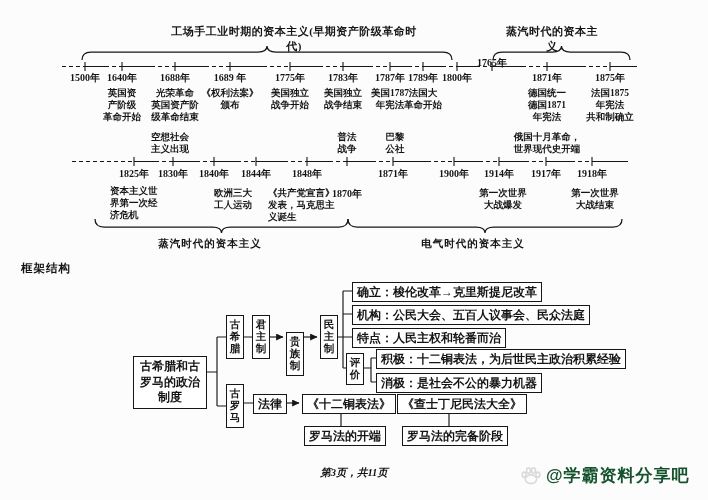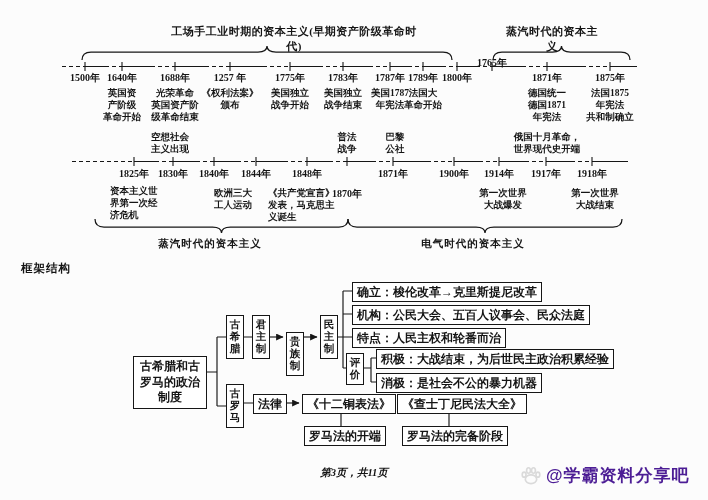--- a/index.html
+++ b/index.html
@@ -17,21 +17,21 @@
   .flbl{position:absolute;z-index:2;font-size:9.5px;font-weight:700;line-height:1.28;white-space:pre-line;}
   .ctr{text-align:center;}
   .bracelbl{position:absolute;z-index:2;font-size:10.5px;font-weight:700;text-align:center;letter-spacing:1px;}
   .box{position:absolute;z-index:3;border:1px solid #161616;background:#fff;
        font-size:12px;font-weight:700;white-space:nowrap;padding:2px 4px;line-height:1.2;}
   .vbox{position:absolute;z-index:3;border:1px solid #161616;background:#fff;width:12px;
         font-size:10.5px;font-weight:700;line-height:1.15;word-break:break-all;
         text-align:center;padding:3px 2px;}
   .section{position:absolute;z-index:2;font-size:11.5px;font-weight:700;letter-spacing:1px;}
   .footer{position:absolute;z-index:2;left:0;width:708px;text-align:center;font-size:10.5px;font-weight:700;}
-  .wm{position:absolute;z-index:2;display:flex;align-items:center;gap:4px;color:#4c1d95;
+  .wm{position:absolute;z-index:2;display:flex;align-items:center;gap:4px;color:#14532d;
       font-size:17px;font-weight:700;letter-spacing:1px;font-family:"Liberation Sans",sans-serif;}
 </style>
 </head>
 <body>
 
 <svg id="art" viewBox="0 0 708 500">
   <defs>
     <marker id="ah" markerWidth="7" markerHeight="7" refX="6" refY="3" orient="auto">
       <path d="M0,0L6.5,3L0,6Z" fill="#161616"></path>
     </marker>
@@ -66,21 +66,21 @@
 产阶级
 革命开始</div>
 </div>
 <div class="col" style="left:145px;top:71px;width:60px;">
   <div class="yr">1688年</div>
   <div class="lbl">光荣革命
 英国资产阶
 级革命结束</div>
 </div>
 <div class="col" style="left:197px;top:71px;width:66px;">
-  <div class="yr">1257 年</div>
+  <div class="yr">1689 年</div>
   <div class="lbl">《权利法案》
 颁布</div>
 </div>
 <div class="col" style="left:260px;top:71px;width:60px;">
   <div class="yr">1775年</div>
   <div class="lbl">美国独立
 战争开始</div>
 </div>
 <div class="col" style="left:313px;top:71px;width:60px;">
   <div class="yr">1783年</div>
@@ -183,21 +183,21 @@
 <div class="vbox" style="left:226px;top:315px;">古希腊</div>
 <div class="vbox" style="left:252px;top:315px;">君主制</div>
 <div class="vbox" style="left:286px;top:332px;">贵族制</div>
 <div class="vbox" style="left:320px;top:315px;">民主制</div>
 
 <div class="box" style="left:352px;top:282px;">确立：梭伦改革→克里斯提尼改革</div>
 <div class="box" style="left:352px;top:305px;">机构：公民大会、五百人议事会、民众法庭</div>
 <div class="box" style="left:352px;top:328px;text-align:center;">特点：人民主权和轮番而治</div>
 
 <div class="vbox" style="left:346px;top:353px;">评价</div>
-<div class="box" style="left:376px;top:349px;">积极：大战结束，为后世民主政治积累经验</div>
+<div class="box" style="left:376px;top:349px;">积极：十二铜表法，为后世民主政治积累经验</div>
 <div class="box" style="left:376px;top:373px;">消极：是社会不公的暴力机器</div>
 
 <div class="vbox" style="left:226px;top:384px;">古罗马</div>
 <div class="box" style="left:253px;top:394px;">法律</div>
 <div class="box" style="left:302px;top:394px;">《十二铜表法》</div>
 <div class="box" style="left:397px;top:394px;">《查士丁尼民法大全》</div>
 <div class="box" style="left:304px;top:426px;">罗马法的开端</div>
 <div class="box" style="left:402px;top:426px;">罗马法的完备阶段</div>
 
 <div class="footer" style="top:466px;font-style:italic;">第3页，共11页</div>

